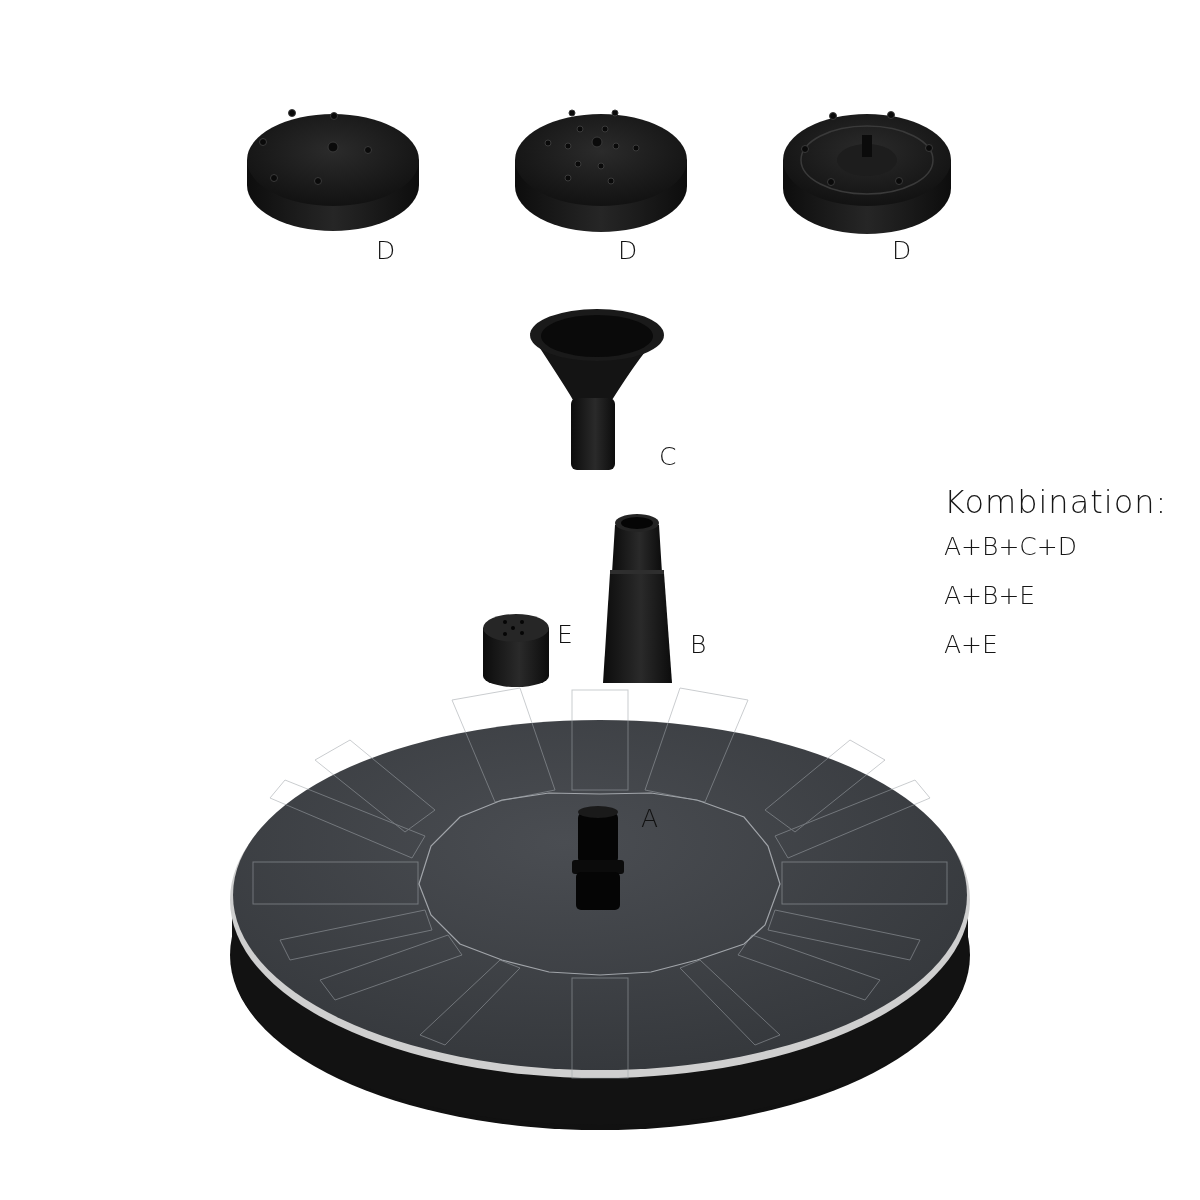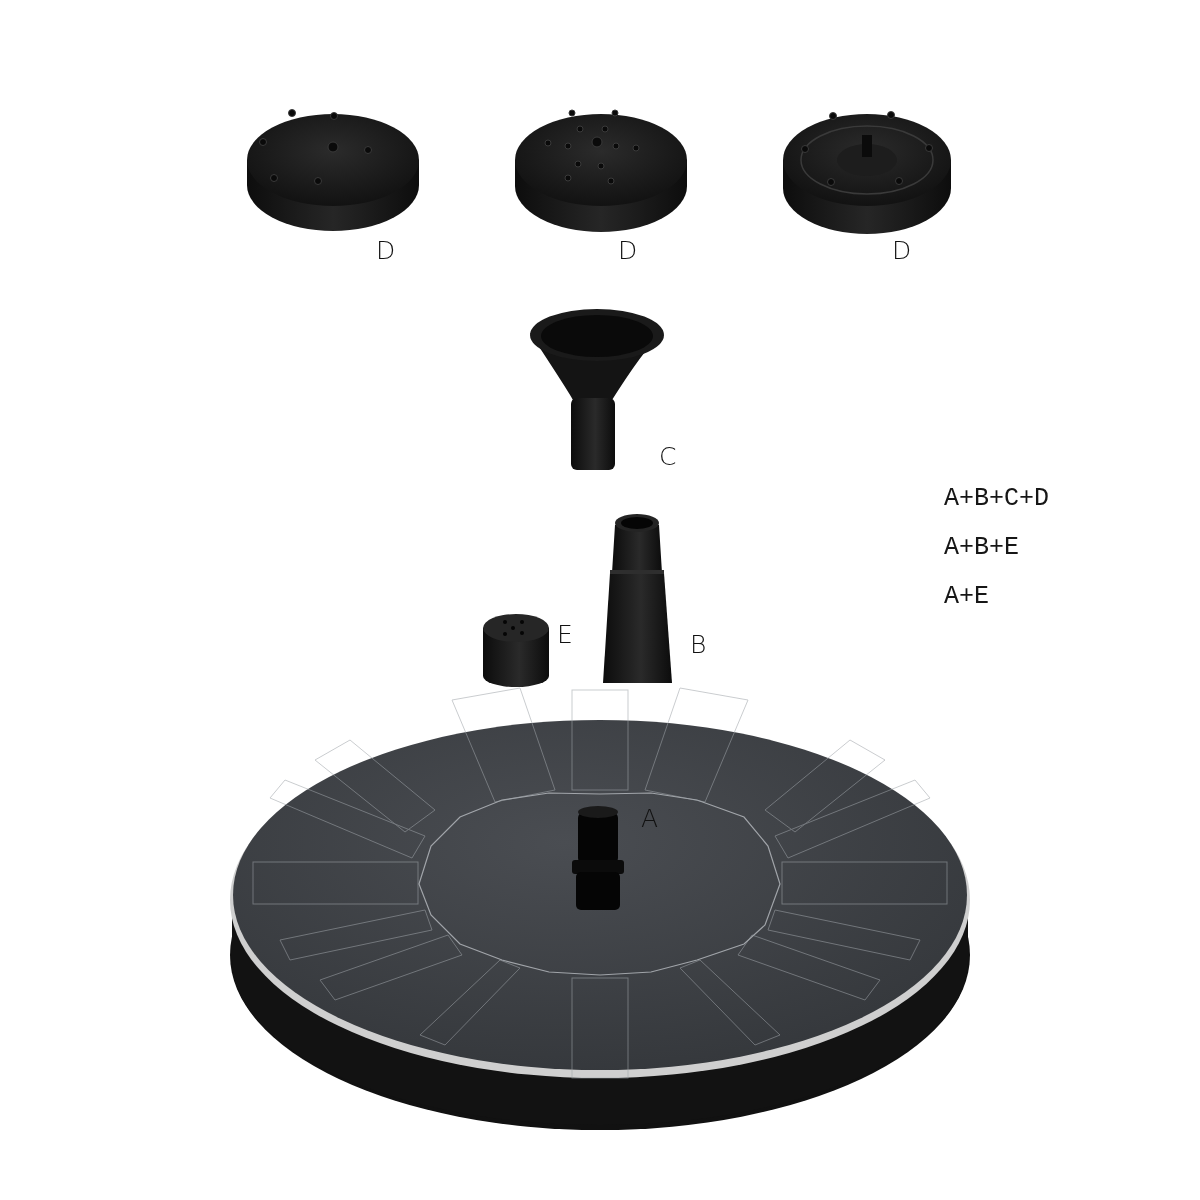--- a/index.html
+++ b/index.html
@@ -1,20 +1,20 @@
 <!DOCTYPE html>
 <html><head>
   <meta charset="utf-8">
   <style>
     html, body { margin:0; padding:0; background:#ffffff; }
     body { width:1200px; height:1200px; position:relative; overflow:hidden; font-family:"DejaVu Sans", sans-serif; }
     .label { position:absolute; font-size:25px; color:#111; font-weight:300; line-height:1; }
     .combo { position:absolute; left:944px; top:486px; color:#161616; }
     .combo-title { font-size:32px; letter-spacing:1px; line-height:1; margin-bottom:16px; font-weight:300; }
-    .combo-line { font-size:25px; line-height:1; margin-bottom:24px; font-weight:300;font-family:Liberation Mono, monospace; }
+    .combo-line { font-size:25px; line-height:1; margin-bottom:24px; font-weight:300; }
     svg { position:absolute; left:0; top:0; }
   </style>
 </head>
 <body>
 
 <svg width="1200" height="1200" viewBox="0 0 1200 1200">
   <defs>
     <radialGradient id="capTop" cx="50%" cy="40%" r="60%">
       <stop offset="0%" stop-color="#2b2b2b"></stop>
       <stop offset="100%" stop-color="#121212"></stop>
@@ -147,16 +147,17 @@
 
 <span class="label" style="left:376px; top:238px;">D</span>
 <span class="label" style="left:618px; top:238px;">D</span>
 <span class="label" style="left:892px; top:238px;">D</span>
 <span class="label" style="left:659px; top:444px;">C</span>
 <span class="label" style="left:557px; top:622px;">E</span>
 <span class="label" style="left:690px; top:632px;">B</span>
 <span class="label" style="left:641px; top:806px;">A</span>
 
 <div class="combo">
+  <div class="combo-title">Kombination:</div>
   <div class="combo-line">A+B+C+D</div>
   <div class="combo-line">A+B+E</div>
   <div class="combo-line">A+E</div>
 </div>
 
 </body></html>

